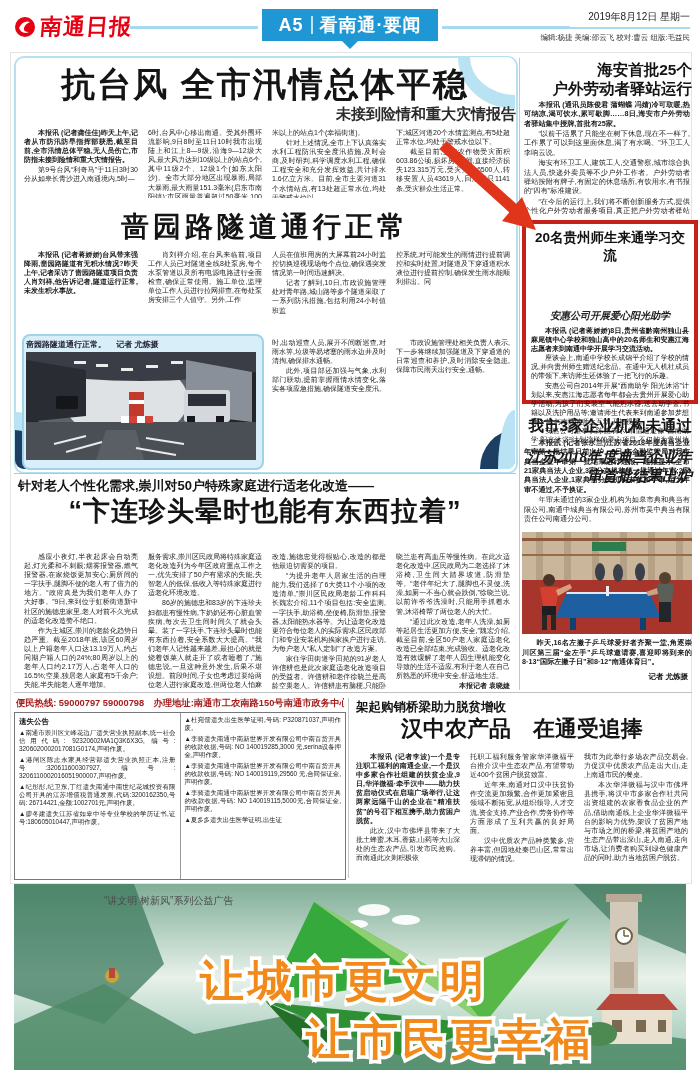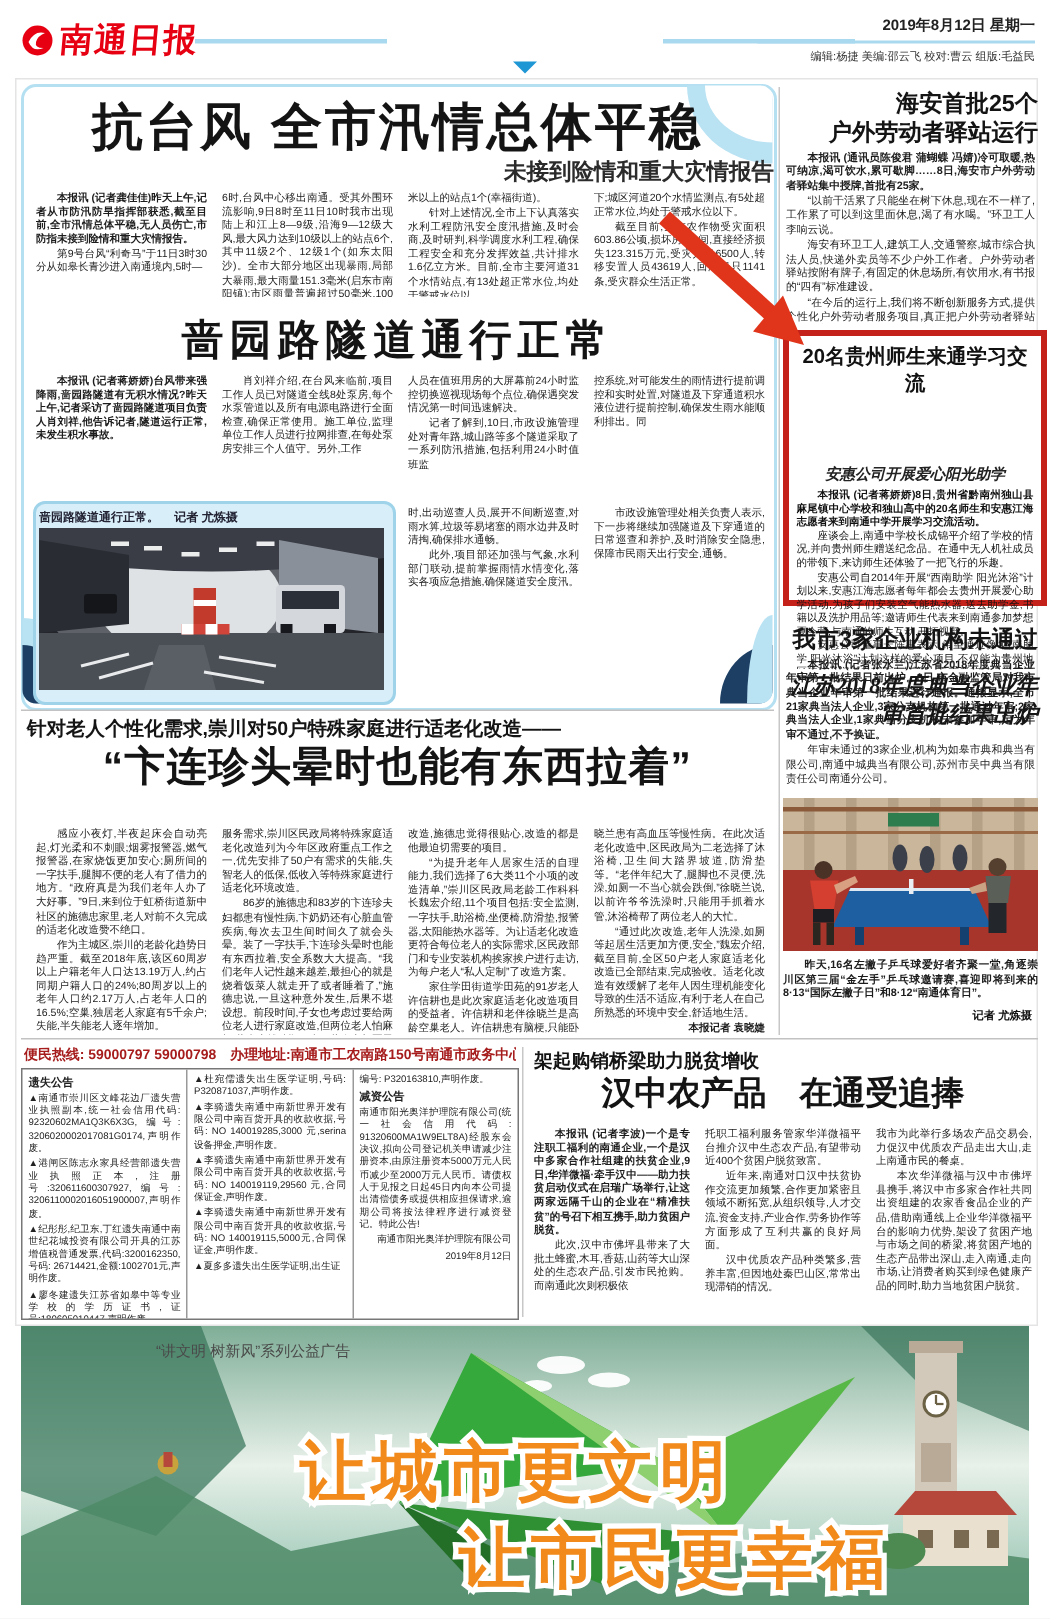--- a/index.html
+++ b/index.html
@@ -10,21 +10,21 @@
   
   .masthead{left:14px;top:12px;display:flex;align-items:center;gap:4px;}
   .masthead-text{font-family:"Liberation Serif",serif;font-weight:bold;color:#e60012;
                  font-size:22px;transform:skewX(-5deg);letter-spacing:1px;}
   .hline{height:3px;background:#a9d9ee;top:26px;}
   .badge{left:262px;top:9px;width:176px;height:32px;background:#1e97d4;color:#fff;
          display:flex;align-items:center;justify-content:center;font-size:18px;font-weight:bold;letter-spacing:1px;}
   .badge-sep{display:inline-block;width:2px;height:18px;background:#bfe4f4;margin:0 7px;}
   .badge-tri{left:342px;top:41px;width:0;height:0;border-left:8px solid transparent;
              border-right:8px solid transparent;border-top:8px solid #1e97d4;}
-  .date{right:10px;top:10px;width:220px;text-align:right;font-size:10px;font-weight:bold;color:#222;}
+  .date{right:10px;top:10px;width:220px;text-align:right;font-size:10px;font-weight:normal;color:#222;}
   .credits{right:10px;top:27px;width:185px;text-align:right;font-size:7.5px;color:#333;
            border-top:2px solid #a9d9ee;padding-top:4px;}
   
   .page-frame{left:10px;top:52px;width:680px;height:830px;border:1px solid #e4e4e4;}
   .feature-frame{left:14px;top:56px;width:500px;height:414px;border:2px solid #b5e0f2;border-radius:10px;}
   .vrule{border-left:1px solid #c7c7c7;width:0;}
   .hrule{border-top:1px solid #c2c2c2;height:0;}
   
   .hl-xl{left:14px;width:502px;text-align:center;font-weight:900;color:#141414;}
   .sub{left:14px;width:502px;text-align:right;font-weight:bold;color:#2b2b2b;}
@@ -65,20 +65,25 @@
 
   <div class="abs masthead">
     <svg width="22" height="22" viewBox="0 0 22 22">
       <circle cx="11" cy="11" r="10" fill="#e60012"></circle>
       <path d="M5 12 Q9 4 16 6 Q11 8 10 12 Q9 16 15 16 Q8 19 5 12 Z" fill="#ffffff"></path>
     </svg>
     <span class="masthead-text">南通日报</span>
   </div>
   <div class="abs hline" style="left:130px;width:128px;"></div>
   <div class="abs hline" style="left:442px;width:128px;"></div>
+  <div class="abs badge">
+    <span>A5</span>
+    <span class="badge-sep"></span>
+    <span>看南通·要闻</span>
+  </div>
   <div class="abs badge-tri"></div>
   <div class="abs date">2019年8月12日  星期一</div>
   <div class="abs credits">编辑:杨捷  美编:邵云飞  校对:曹云  组版:毛益民</div>
 
   <div class="abs feature-frame"></div>
   <div class="abs" style="left:458px;top:57px;width:57px;height:52px;background:#b9e2f3;border-radius:0 9px 0 100%;"></div>
   <div class="abs" style="left:470px;top:57px;width:45px;height:38px;background:#ffffff;border-radius:0 8px 0 100%;"></div>
   <div class="abs" style="left:15px;top:412px;width:48px;height:57px;background:#b9e2f3;border-radius:0 100% 0 9px;"></div>
   <div class="abs" style="left:15px;top:430px;width:30px;height:39px;background:#1c3f63;border-radius:0 100% 0 9px;"></div>
   <div class="abs" style="left:480px;top:430px;width:35px;height:39px;background:#1c3f63;border-radius:100% 0 9px 0;"></div>
@@ -201,27 +206,20 @@
       <p>▲港闸区陈志永家具经营部遗失营业执照正本,注册号:320611600307927,编号: 3206110002016051900007,声明作废。</p>
       <p>▲纪彤彤,纪卫东,丁红遗失南通中南世纪花城投资有限公司开具的江苏增值税普通发票,代码:3200162350,号码: 26714421,金额:1002701元,声明作废。</p>
       <p>▲廖冬建遗失江苏省如皋中等专业学校的学历证书,证号:180605010447,声明作废。</p>
     </div>
     <div class="ccol">
       <p>▲杜宛儒遗失出生医学证明,号码: P320871037,声明作废。</p>
       <p>▲李骑遗失南通中南新世界开发有限公司中南百货开具的收款收据,号码: NO 140019285,3000 元,serina设备押金,声明作废。</p>
       <p>▲李骑遗失南通中南新世界开发有限公司中南百货开具的收款收据,号码: NO 140019119,29560 元,合同保证金,声明作废。</p>
       <p>▲李骑遗失南通中南新世界开发有限公司中南百货开具的收款收据,号码: NO 140019115,5000元,合同保证金,声明作废。</p>
       <p>▲夏多多遗失出生医学证明,出生证</p>
-    </div>
-    <div class="ccol">
-      <p>编号: P320163810,声明作废。</p>
-      <div class="ctitle">减资公告</div>
-      <p>南通市阳光奥洋护理院有限公司(统一社会信用代码: 91320600MA1W9ELT8A)经股东会决议,拟向公司登记机关申请减少注册资本,由原注册资本5000万元人民币减少至2000万元人民币。请债权人于见报之日起45日内向本公司提出清偿债务或提供相应担保请求,逾期公司将按法律程序进行减资登记。特此公告!</p>
-      <p class="sig">南通市阳光奥洋护理院有限公司</p>
-      <p class="sig">2019年8月12日</p>
     </div>
   </div>
 
   <div class="abs" style="left:356px;top:699px;font-size:12.5px;font-weight:bold;color:#141414;">架起购销桥梁助力脱贫增收</div>
   <div class="abs" style="left:352px;top:714px;width:340px;text-align:center;font-size:22px;font-weight:900;color:#141414;">汉中农产品　在通受追捧</div>
   <div class="col" style="left:356px;top:752px;width:104px;height:126px;">
     <p><span class="lead">本报讯 (记者李波)一个是专注职工福利的南通企业,一个是汉中多家合作社组建的扶贫企业,9日,华洋微福·牵手汉中——助力扶贫启动仪式在启瑞广场举行,让这两家远隔千山的企业在“精准扶贫”的号召下相互携手,助力贫困户脱贫。</span></p>
     <p>此次,汉中市佛坪县带来了大批土蜂蜜,木耳,香菇,山药等大山深处的生态农产品,引发市民抢购。而南通此次则积极依</p>
   </div>
   <div class="col" style="left:470px;top:752px;width:104px;height:126px;">

